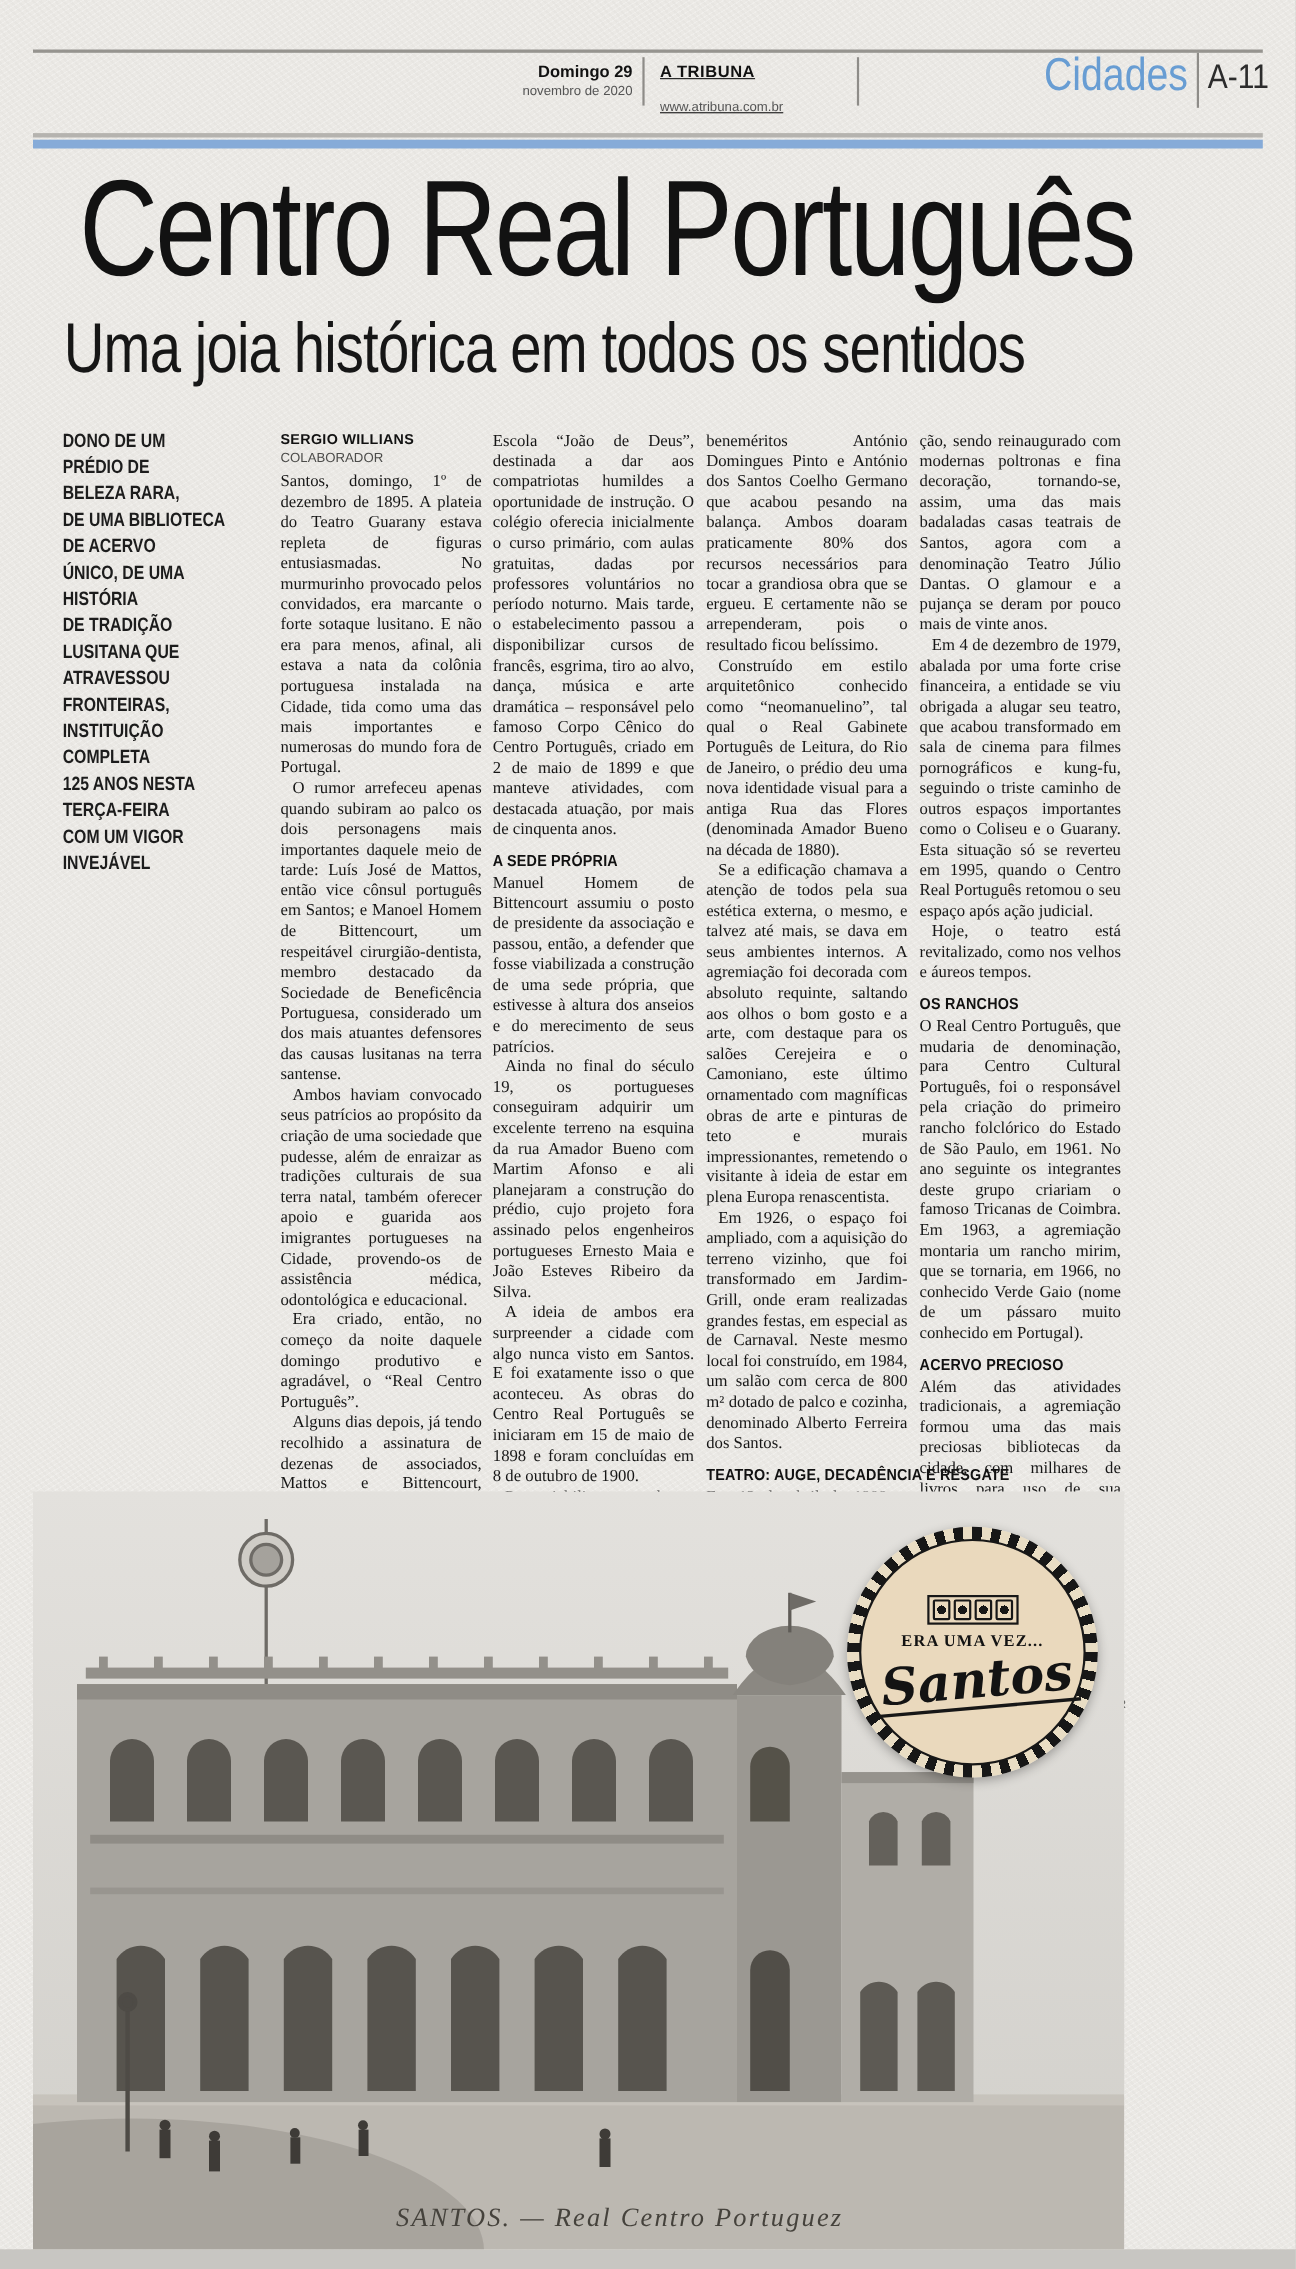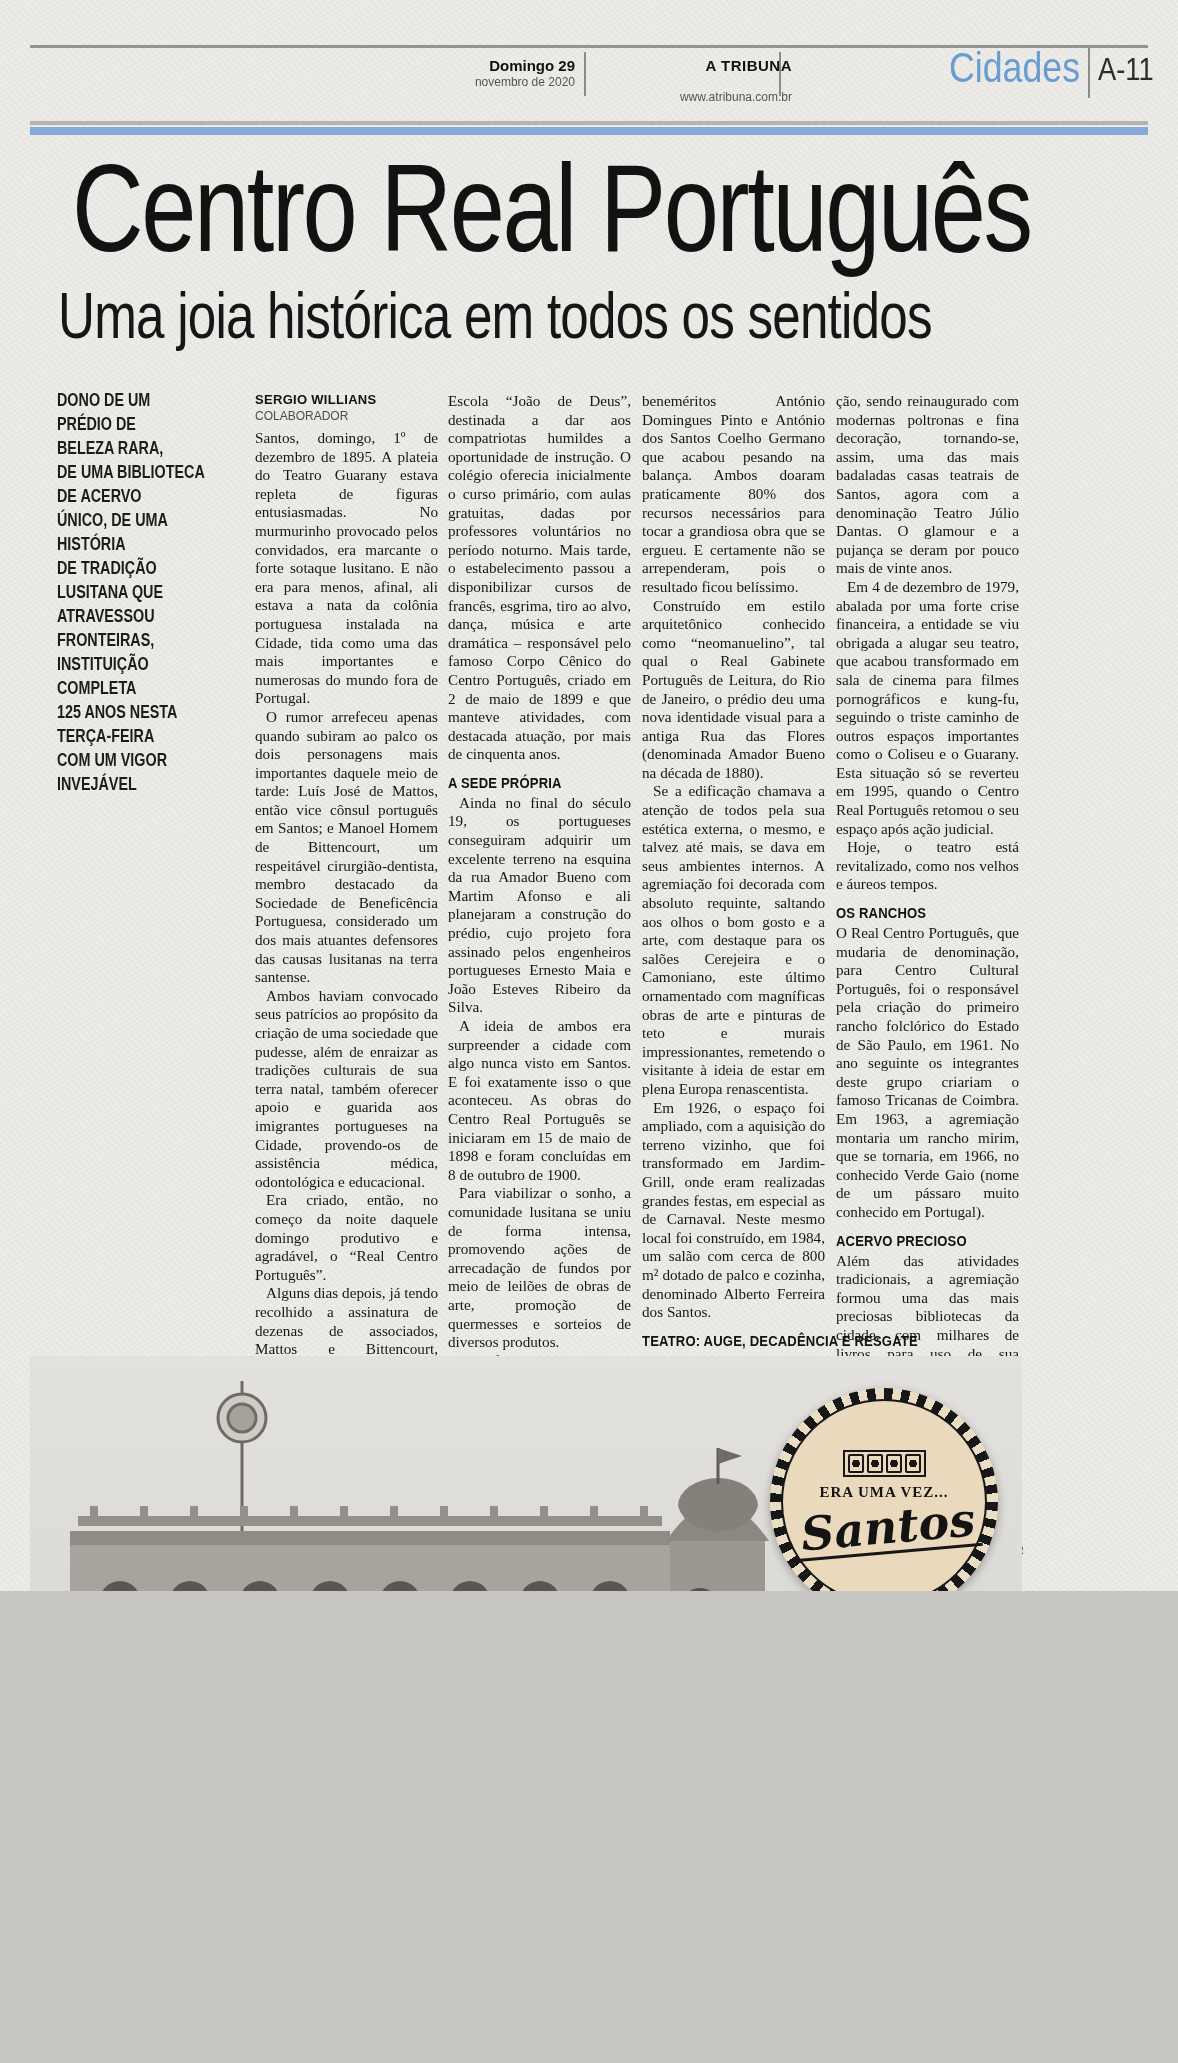--- a/index.html
+++ b/index.html
@@ -1,33 +1,33 @@
 <!DOCTYPE html>
 <html><head>
 <meta charset="utf-8">
 <title>Newspaper page</title>
 <style>
   html,body{margin:0;padding:0;background:#c8c6c2;}
   .page{
-    position:relative;width:1178px;height:1591px;margin:0 auto;
+    position:relative;width:1178px;height:2045px;margin:0 auto;
     background:#ebe9e5;
     background-image:repeating-linear-gradient(47deg, rgba(0,0,0,.015) 0 2px, transparent 2px 5px),
                      repeating-linear-gradient(-31deg, rgba(255,255,255,.25) 0 1px, transparent 1px 4px);
     overflow:hidden;
     font-family:"Liberation Serif", serif;
     color:#161616;
   }
   
   .top-rule{position:absolute;left:30px;right:30px;top:45px;height:3px;background:#96948f;}
   .hdr-date{position:absolute;top:57px;left:410px;width:165px;text-align:right;
             font-family:"Liberation Sans",sans-serif;}
   .hdr-date .l1{font-weight:bold;font-size:15px;color:#111;}
   .hdr-date .l2{font-size:12px;color:#555;margin-top:1px;}
-  .hdr-mast{position:absolute;top:57px;left:620px;width:172px;text-align:right;
-            font-family:"Liberation Sans",sans-serif;}
+  .hdr-mast{position:absolute;top:57px;left:600px;width:172px;
+            font-family:"Liberation Sans",sans-serif;text-decoration:underline;}
   .hdr-mast .l1{font-weight:bold;font-size:15px;letter-spacing:.5px;color:#111;}
   .hdr-mast .l2{font-size:12px;color:#555;margin-top:16px;}
   .vsep{position:absolute;width:2px;background:#8e8c88;}
   .sep1{left:584px;top:52px;height:44px;}
   .sep2{left:779px;top:52px;height:44px;}
   .sep3{left:1088px;top:48px;height:50px;}
   .hdr-section{position:absolute;top:44px;left:880px;width:200px;text-align:right;
                font-family:"Liberation Sans",sans-serif;font-size:42px;color:#689dd3;
                transform:scaleX(.85);transform-origin:right top;}
   .hdr-folio{position:absolute;top:52px;left:1098px;width:70px;
@@ -134,20 +134,21 @@
       <p class="para noindent">Santos, domingo, 1º de dezembro de 1895. A plateia do Teatro Guarany estava repleta de figuras entusiasmadas. No murmurinho provocado pelos convidados, era marcante o forte sotaque lusitano. E não era para menos, afinal, ali estava a nata da colônia portuguesa instalada na Cidade, tida como uma das mais importantes e numerosas do mundo fora de Portugal.</p>
       <p class="para">O rumor arrefeceu apenas quando subiram ao palco os dois personagens mais importantes daquele meio de tarde: Luís José de Mattos, então vice cônsul português em Santos; e Manoel Homem de Bittencourt, um respeitável cirurgião-dentista, membro destacado da Sociedade de Beneficência Portuguesa, considerado um dos mais atuantes defensores das causas lusitanas na terra santense.</p>
       <p class="para">Ambos haviam convocado seus patrícios ao propósito da criação de uma sociedade que pudesse, além de enraizar as tradições culturais de sua terra natal, também oferecer apoio e guarida aos imigrantes portugueses na Cidade, provendo-os de assistência médica, odontológica e educacional.</p>
       <p class="para">Era criado, então, no começo da noite daquele domingo produtivo e agradável, o “Real Centro Português”.</p>
       <p class="para">Alguns dias depois, já tendo recolhido a assinatura de dezenas de associados, Mattos e Bittencourt, consolidados como os sócios nºs 1 e 2 da nova agremiação, resolveram instalar a nova entidade, ainda que de forma provisória, num velho sobrado colonial da Praça da República, 11, pertinho da velha Matriz de Santos.</p>
       <p class="para">A primeira providência da agremiação foi a criação da</p>
     </div>
   <div class="col col2">
       <p class="para noindent">Escola “João de Deus”, destinada a dar aos compatriotas humildes a oportunidade de instrução. O colégio oferecia inicialmente o curso primário, com aulas gratuitas, dadas por professores voluntários no período noturno. Mais tarde, o estabelecimento passou a disponibilizar cursos de francês, esgrima, tiro ao alvo, dança, música e arte dramática – responsável pelo famoso Corpo Cênico do Centro Português, criado em 2 de maio de 1899 e que manteve atividades, com destacada atuação, por mais de cinquenta anos.</p>
       <h3 class="subhead">A SEDE PRÓPRIA</h3>
+      <p class="para noindent">Manuel Homem de Bittencourt assumiu o posto de presidente da associação e passou, então, a defender que fosse viabilizada a construção de uma sede própria, que estivesse à altura dos anseios e do merecimento de seus patrícios.</p>
       <p class="para">Ainda no final do século 19, os portugueses conseguiram adquirir um excelente terreno na esquina da rua Amador Bueno com Martim Afonso e ali planejaram a construção do prédio, cujo projeto fora assinado pelos engenheiros portugueses Ernesto Maia e João Esteves Ribeiro da Silva.</p>
       <p class="para">A ideia de ambos era surpreender a cidade com algo nunca visto em Santos. E foi exatamente isso o que aconteceu. As obras do Centro Real Português se iniciaram em 15 de maio de 1898 e foram concluídas em 8 de outubro de 1900.</p>
       <p class="para">Para viabilizar o sonho, a comunidade lusitana se uniu de forma intensa, promovendo ações de arrecadação de fundos por meio de leilões de obras de arte, promoção de quermesses e sorteios de diversos produtos.</p>
       <p class="para">Mas fora, sem sombra de dúvida, a colaboração dos</p>
     </div>
   <div class="col col3">
       <p class="para noindent">beneméritos António Domingues Pinto e António dos Santos Coelho Germano que acabou pesando na balança. Ambos doaram praticamente 80% dos recursos necessários para tocar a grandiosa obra que se ergueu. E certamente não se arrependeram, pois o resultado ficou belíssimo.</p>
       <p class="para">Construído em estilo arquitetônico conhecido como “neomanuelino”, tal qual o Real Gabinete Português de Leitura, do Rio de Janeiro, o prédio deu uma nova identidade visual para a antiga Rua das Flores (denominada Amador Bueno na década de 1880).</p>
       <p class="para">Se a edificação chamava a atenção de todos pela sua estética externa, o mesmo, e talvez até mais, se dava em seus ambientes internos. A agremiação foi decorada com absoluto requinte, saltando aos olhos o bom gosto e a arte, com destaque para os salões Cerejeira e o Camoniano, este último ornamentado com magníficas obras de arte e pinturas de teto e murais impressionantes, remetendo o visitante à ideia de estar em plena Europa renascentista.</p>
       <p class="para">Em 1926, o espaço foi ampliado, com a aquisição do terreno vizinho, que foi transformado em Jardim-Grill, onde eram realizadas grandes festas, em especial as de Carnaval. Neste mesmo local foi construído, em 1984, um salão com cerca de 800 m² dotado de palco e cozinha, denominado Alberto Ferreira dos Santos.</p>

